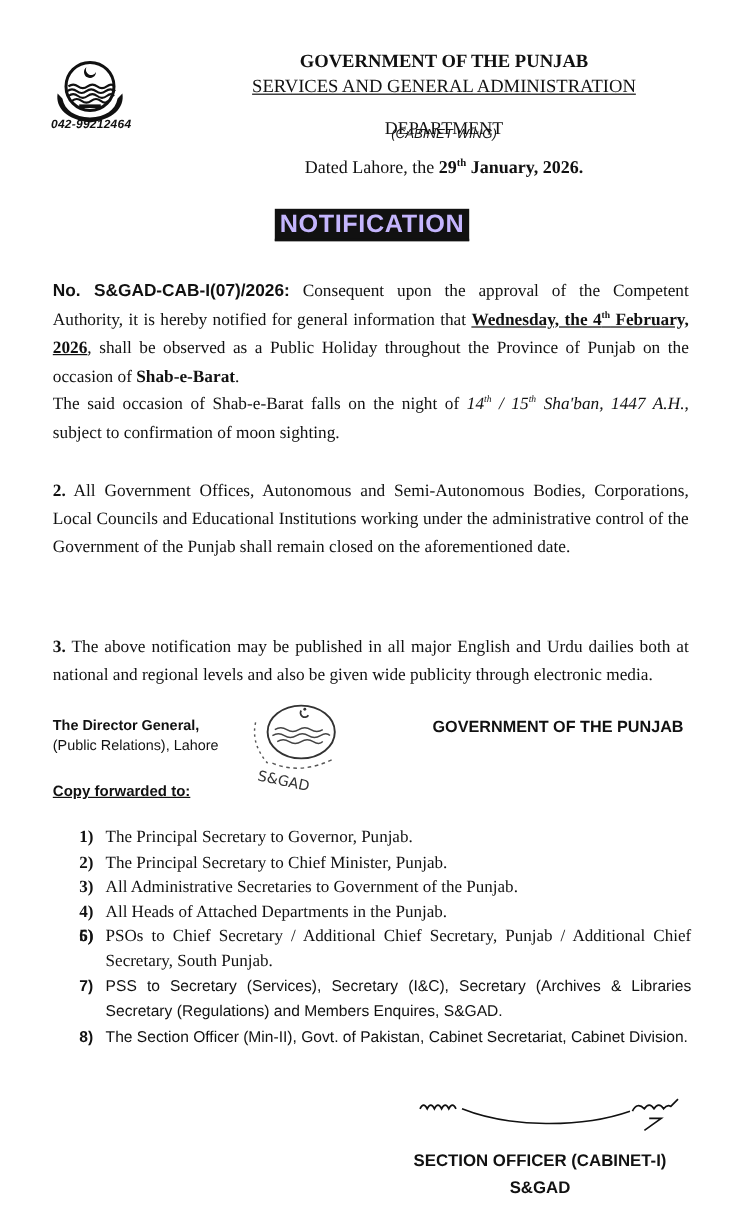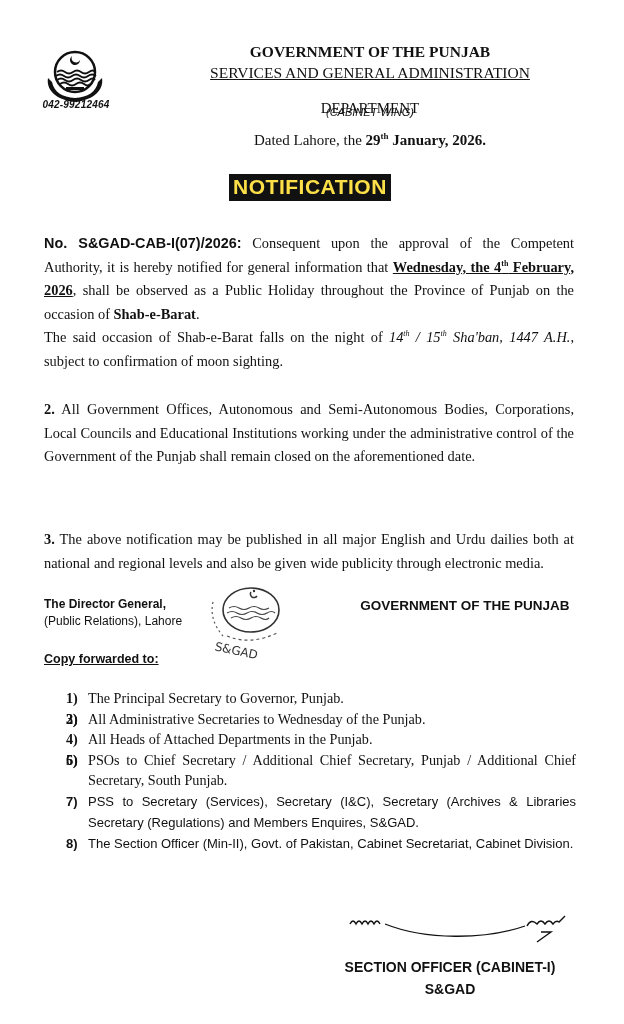--- a/index.html
+++ b/index.html
@@ -8,21 +8,21 @@
   .logo { left: 42px; top: 48px; width: 66px; height: 56px; }
   .phone { left: 33px; top: 99px; width: 86px; text-align: center; font-family: "Liberation Sans", sans-serif; font-weight: bold; font-size: 10px; letter-spacing: 0.2px; font-style: italic; }
   .hdr { left: 160px; width: 420px; text-align: center; }
   .h1 { top: 43px; font-weight: bold; font-size: 15.5px; }
   .h2 { top: 64px; font-size: 15.5px; text-decoration: underline; }
   .h3 { top: 100px; font-size: 15px; }
   .h4 { top: 106px; font-size: 11px; font-style: italic; font-family: "Liberation Sans", sans-serif; }
   .date { top: 132px; font-size: 15px; }
   .date sup { font-size: 9px; }
   .notif-wrap { left: 0; width: 624px; top: 174px; text-align: center; }
-  .notif { display: inline-block; background: #111; color: #fde047; font-family: "Liberation Sans", sans-serif; font-weight: bold; font-size: 21px; padding: 1px 4px 0 4px; border-bottom: 2px solid #111; letter-spacing: 0.5px; margin-left: -4px; }
+  .notif { display: inline-block; background: #111; color: #c4b5fd; font-family: "Liberation Sans", sans-serif; font-weight: bold; font-size: 21px; padding: 1px 4px 0 4px; border-bottom: 2px solid #111; letter-spacing: 0.5px; margin-left: -4px; }
   .para { left: 44px; width: 530px; font-size: 14.4px; line-height: 23.5px; text-align: justify; }
   .p1 { top: 232px; }
   .p2 { top: 398px; }
   .p3 { top: 528px; }
   .sans-b { font-family: "Liberation Sans", sans-serif; font-weight: bold; }
   .u { text-decoration: underline; }
   sup { font-size: 8px; line-height: 0; }
   .dg { left: 44px; top: 596px; font-family: "Liberation Sans", sans-serif; font-size: 12px; line-height: 17px; }
   .dg .b { font-weight: bold; }
   .stamp { left: 203px; top: 582px; width: 90px; height: 80px; }
@@ -91,22 +91,22 @@
 </svg>
 
 <div class="abs cs">
   <div>GOVERNMENT OF THE PUNJAB</div>
 </div>
 
 <div class="abs cf">Copy forwarded to:</div>
 
 <div class="abs list">
   <div class="li"><span class="num">1)</span><span>The Principal Secretary to Governor, Punjab.</span></div>
-  <div class="li"><span class="num">2)</span></div>
-  <div class="li"><span class="num">3)</span><span>All Administrative Secretaries to Wednesday of the Punjab.</span></div>
+  <div class="li"><span class="num">2)</span><span>The Principal Secretary to Chief Minister, Punjab.</span></div>
+  <div class="li"><span class="num">3)</span><span>All Administrative Secretaries to Government of the Punjab.</span></div>
   <div class="li"><span class="num">4)</span><span>All Heads of Attached Departments in the Punjab.</span></div>
   <div class="li"><span class="num">5)</span></div>
   <div class="li"><span class="num">6)</span><span>PSOs to Chief Secretary / Additional Chief Secretary, Punjab / Additional Chief Secretary, South Punjab.</span></div>
   <div class="li sans"><span class="num">7)</span><span>PSS to Secretary (Services), Secretary (I&amp;C), Secretary (Archives &amp; Libraries Secretary (Regulations) and Members Enquires, S&amp;GAD.</span></div>
   <div class="li sans"><span class="num">8)</span><span>The Section Officer (Min-II), Govt. of Pakistan, Cabinet Secretariat, Cabinet Division.</span></div>
 </div>
 
 <svg class="abs sig" viewBox="0 0 230 36">
   <path d="M5 14 q3 -6 6 0 q3 -6 6 0 q3 -6 6 0 q3 -6 6 0 q3 -6 6 0" fill="none" stroke="#111" stroke-width="1.4"></path>
   <path d="M40 14 C80 30 140 30 180 16" fill="none" stroke="#111" stroke-width="1.3"></path>

